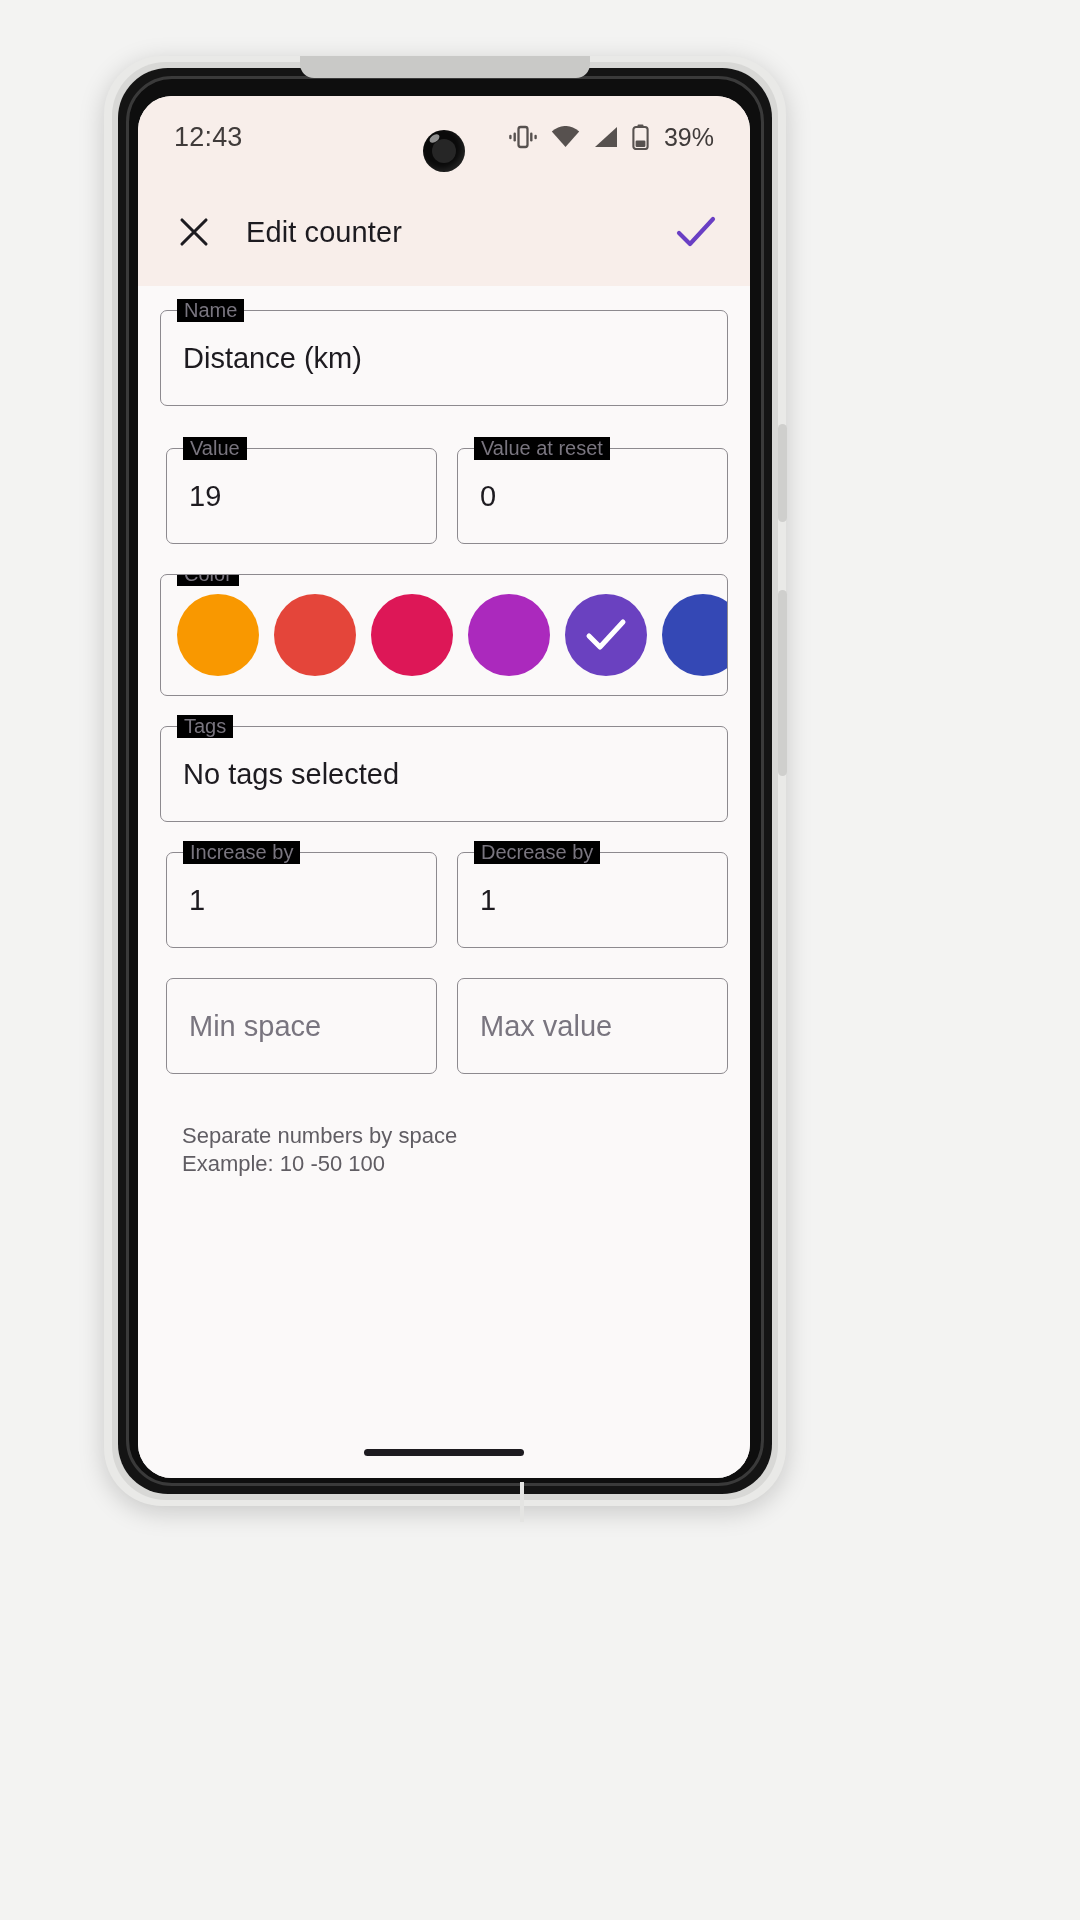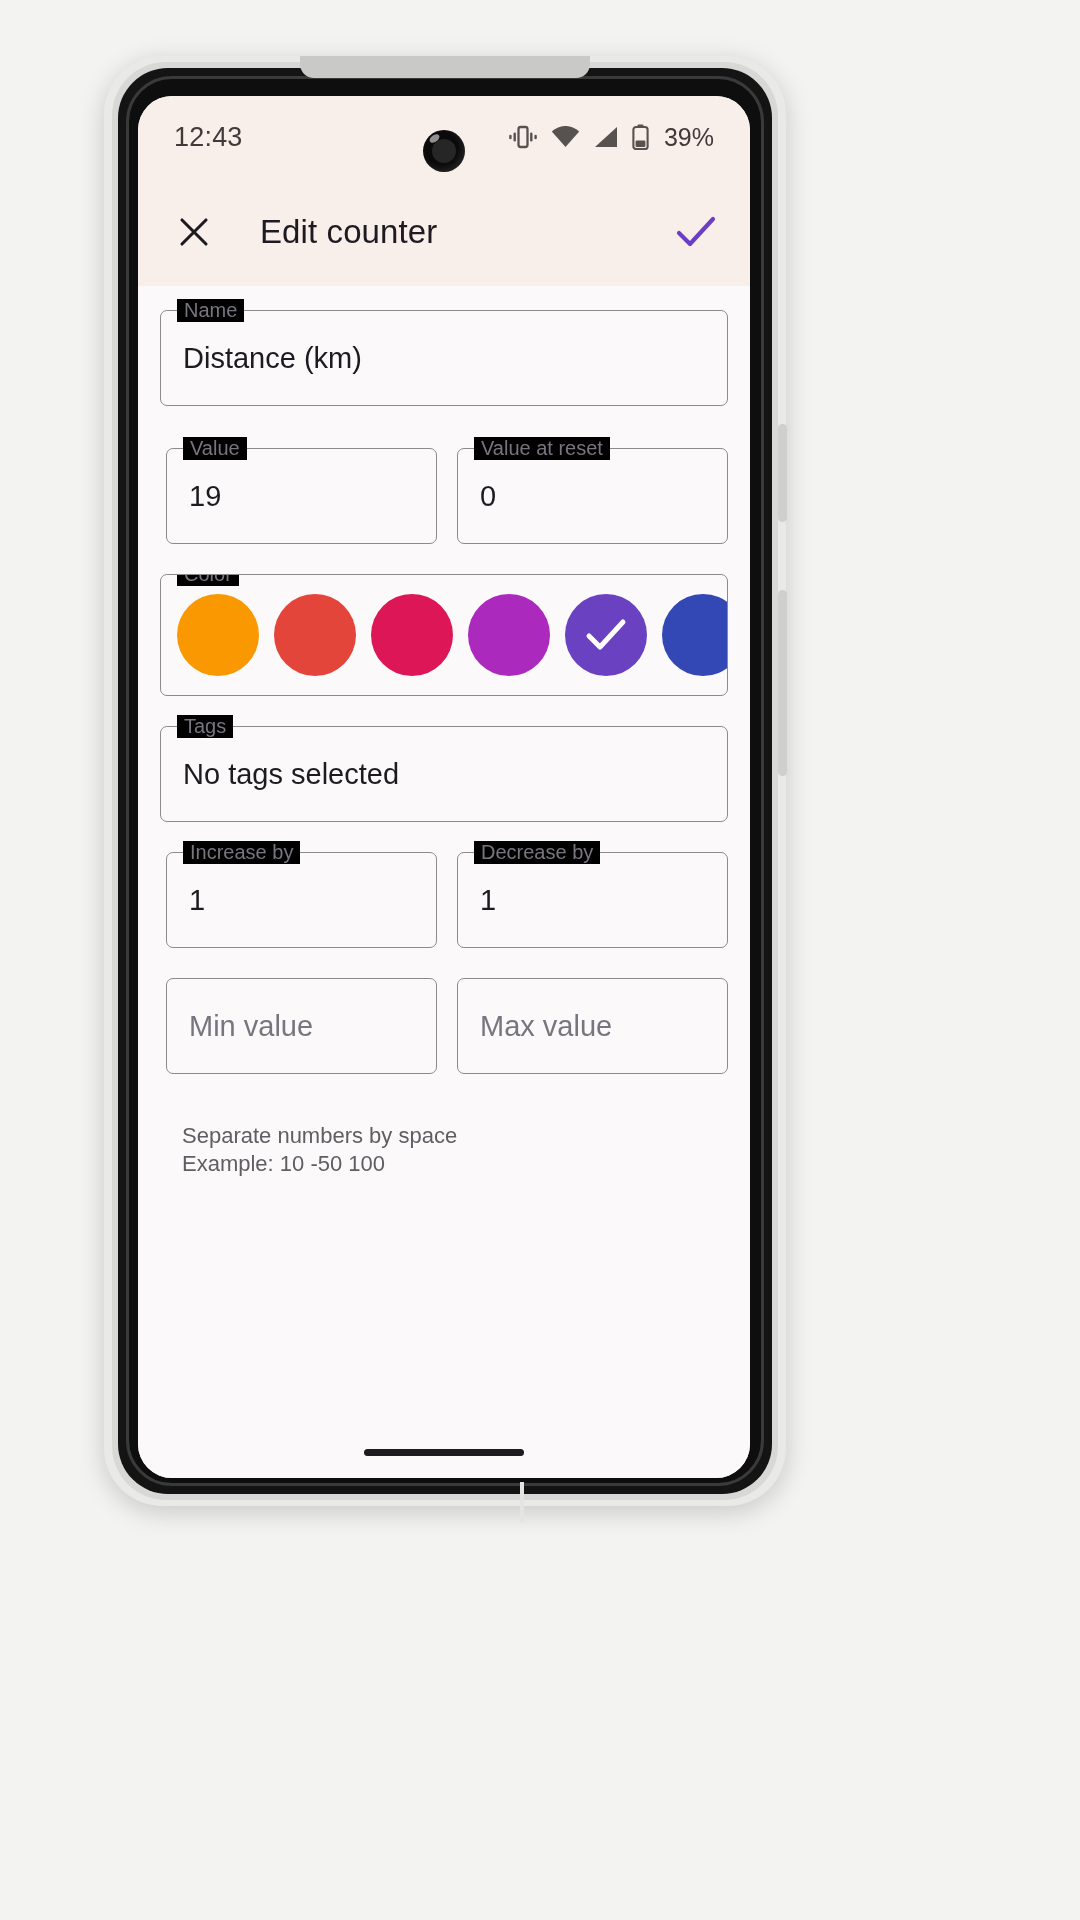--- a/index.html
+++ b/index.html
@@ -109,21 +109,21 @@
   .battery-pct { font-size: 25px; color: #403b3a; margin-left: 2px; }
 
   
   .appbar {
     height: 108px;
     background: #f8eeea;
     display: flex; align-items: center;
     padding: 0 30px 0 32px;
   }
   .appbar-title {
-    font-size: 33px; color: #1d1b20; margin-left: 42px; letter-spacing: .1px;
+    font-size: 29px; color: #1d1b20; margin-left: 28px; letter-spacing: .1px;
   }
   .appbar-spacer { flex: 1; }
   .icon-btn { cursor: default; display:flex; align-items:center; justify-content:center;
               width: 48px; height: 48px; }
 
   
   .body {
     background: #fbf9f9;
     height: calc(1382px - 82px - 108px);
     padding: 24px 22px 0 22px;
@@ -314,21 +314,21 @@
         <div class="field">
           <span class="legend">Decrease by</span>
           <span class="field-value">1</span>
         </div>
       </div>
 
       <div class="gap-md"></div>
 
       <div class="row">
         <div class="field">
-          <span class="field-placeholder">Min value</span>
+          <span class="field-placeholder">Min space</span>
         </div>
         <div class="field">
           <span class="field-placeholder">Max value</span>
         </div>
       </div>
 
       <div class="gap-md"></div>
 
 
       <div class="helper">

